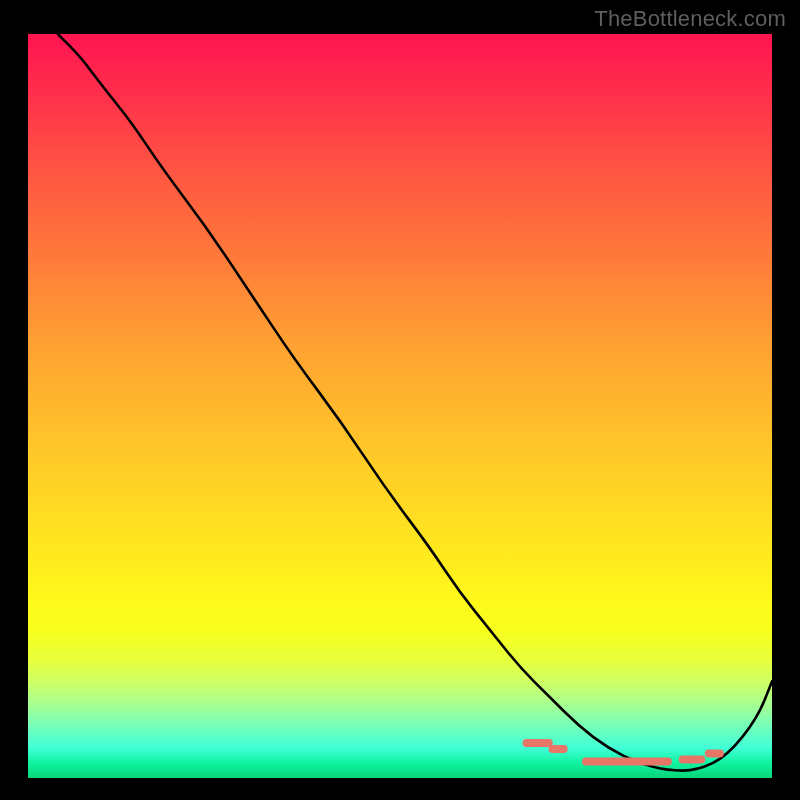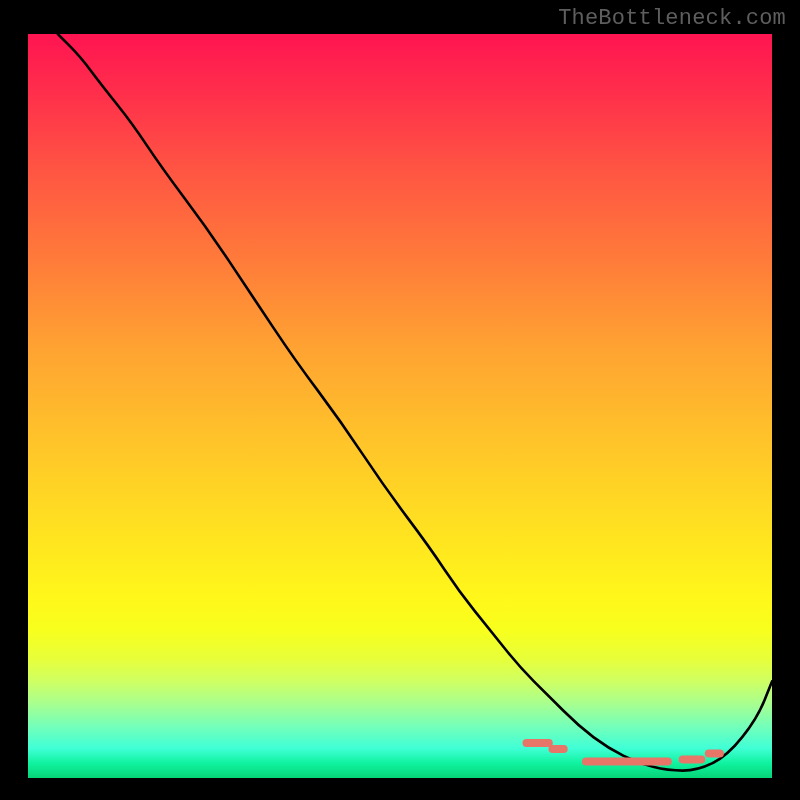--- a/index.html
+++ b/index.html
@@ -19,21 +19,20 @@
   }
   .watermark {
     position: absolute;
     top: 6px;
     right: 14px;
     color: #5e5e5e;
     font-size: 22px;
     font-weight: 500;
     letter-spacing: 0.2px;
     z-index: 4;
-    font-family: Liberation Mono, monospace;
   }
   .plot {
     position: absolute;
     left: 28px;
     top: 34px;
     width: 744px;
     height: 744px;
     background: linear-gradient(to bottom,
       #ff1451 0%,
       #ff2f4b 8%,

